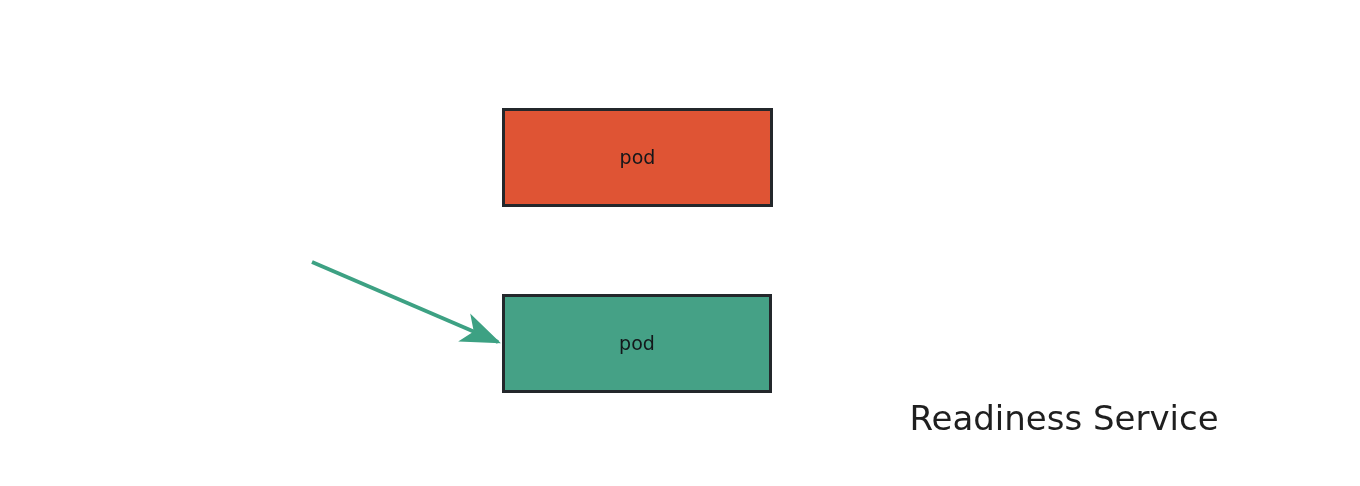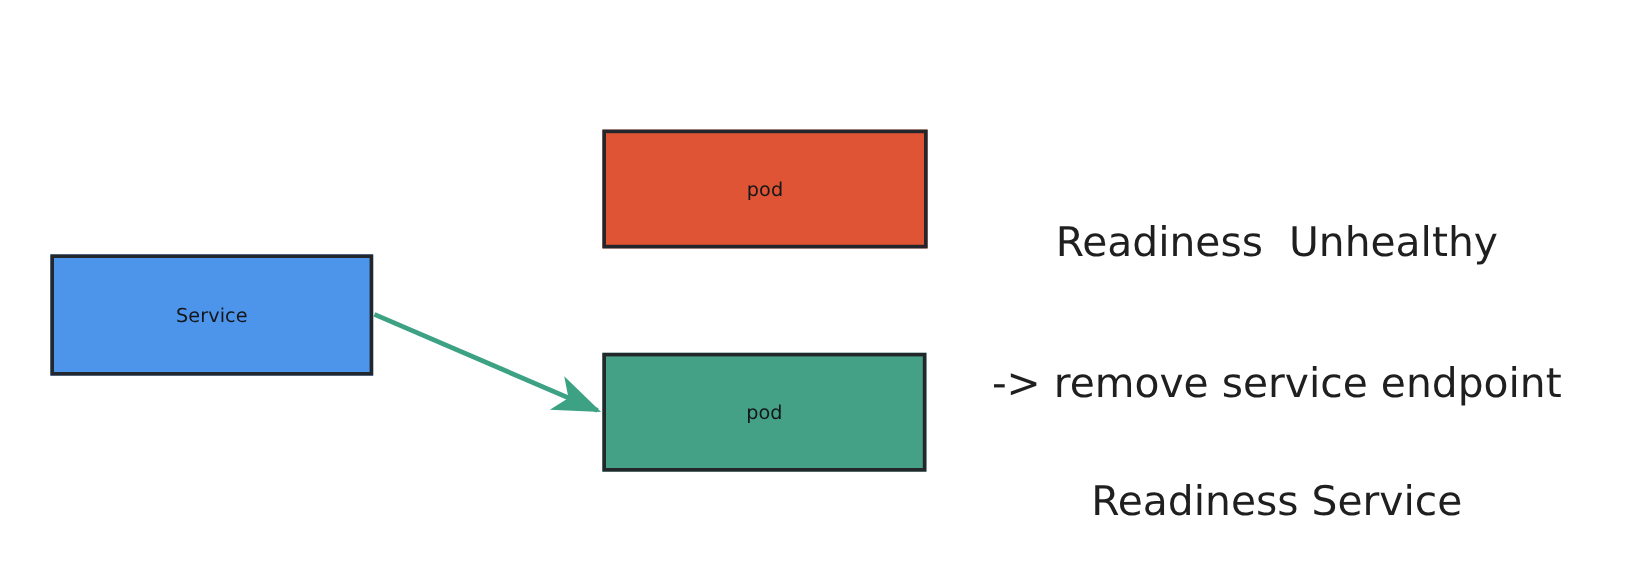--- a/index.html
+++ b/index.html
@@ -28,21 +28,21 @@
   
   .node {
     position: absolute;
     box-sizing: border-box;
     border: 3px solid #23272b;
     display: flex;
     align-items: center;
     justify-content: center;
   }
   .node .node-label {
-    font-size: 16px;
+    font-size: 19px;
     line-height: 1;
     color: #14171a;
     letter-spacing: 0.1px;
     text-align: center;
     user-select: none;
   }
 
   #node-service {
     left: 42px;
     top: 212px;
@@ -100,34 +100,27 @@
 
   <svg id="connector-layer" viewBox="0 0 1360 486" width="1360" height="486" xmlns="http://www.w3.org/2000/svg">
     <defs>
       <marker id="arrowhead-green" markerWidth="10" markerHeight="8" refX="9.2" refY="4" orient="auto" markerUnits="strokeWidth">
         <path d="M0,0.2 L10,4 L0,7.8 L2.6,4 Z" fill="#3da183"></path>
       </marker>
     </defs>
     <line x1="312" y1="262" x2="498" y2="342" stroke="#3da183" stroke-width="4" stroke-linecap="butt" marker-end="url(#arrowhead-green)"></line>
   </svg>
 
-  <div class="node" id="node-service" style="background:#4d95eb;">
-    <span class="node-label">Service</span>
-  </div>
 
   <div class="node" id="node-pod-unhealthy" style="background:#df5434;">
     <span class="node-label">pod</span>
   </div>
 
   <div class="node" id="node-pod-healthy" style="background:#45a186;">
     <span class="node-label">pod</span>
   </div>
 
-  <div class="annotation" id="annotation-unhealthy">
-    <div>Readiness  Unhealthy</div>
-    <div>-&gt; remove service endpoint</div>
-  </div>
 
   <div class="annotation" id="annotation-healthy">
     <div>Readiness Service</div>
   </div>
 
 </div>
 
 </body></html>

